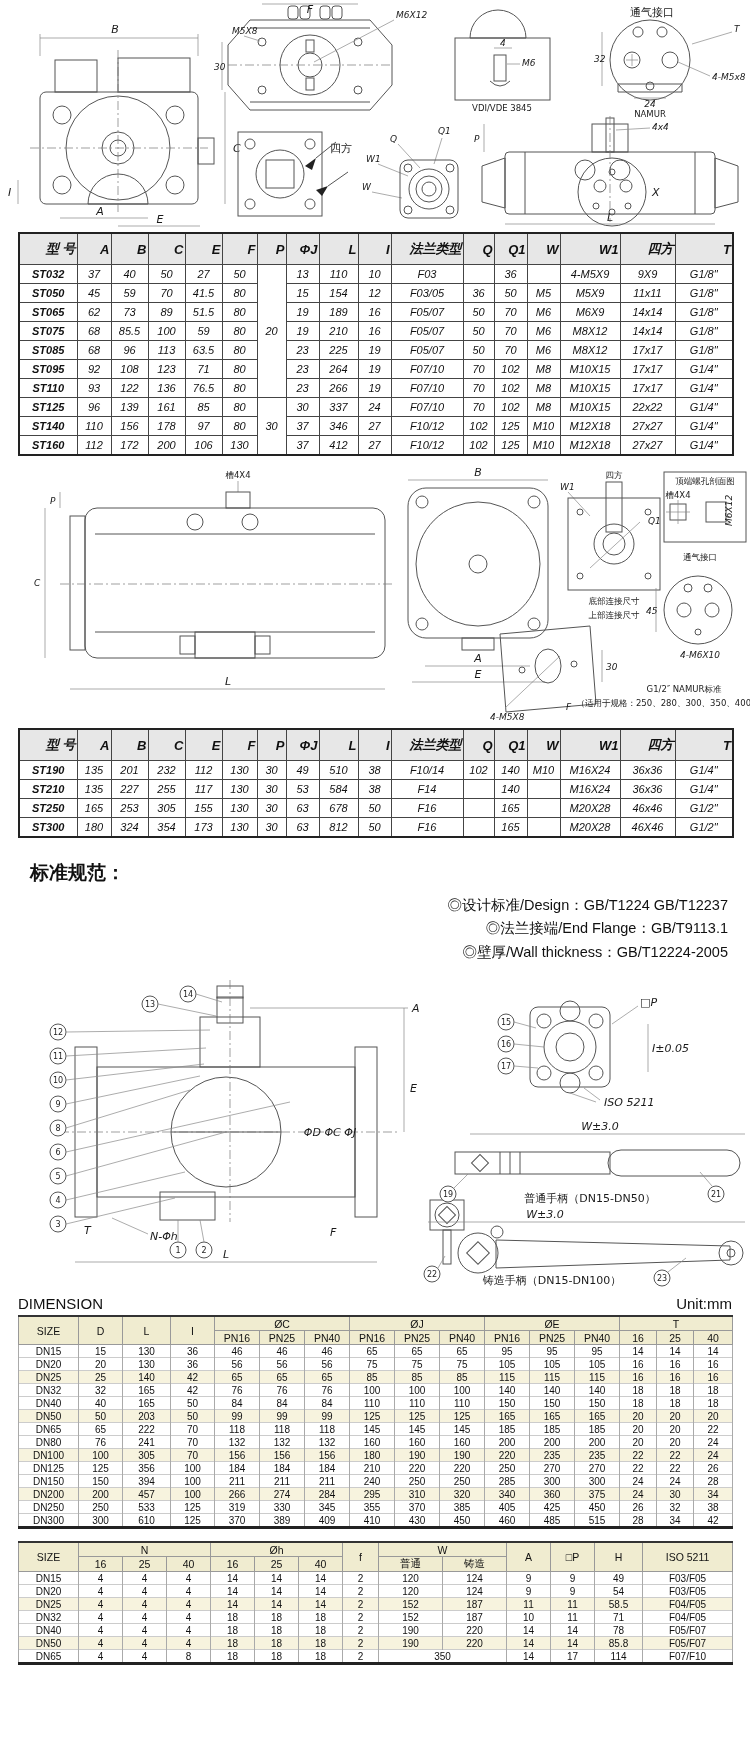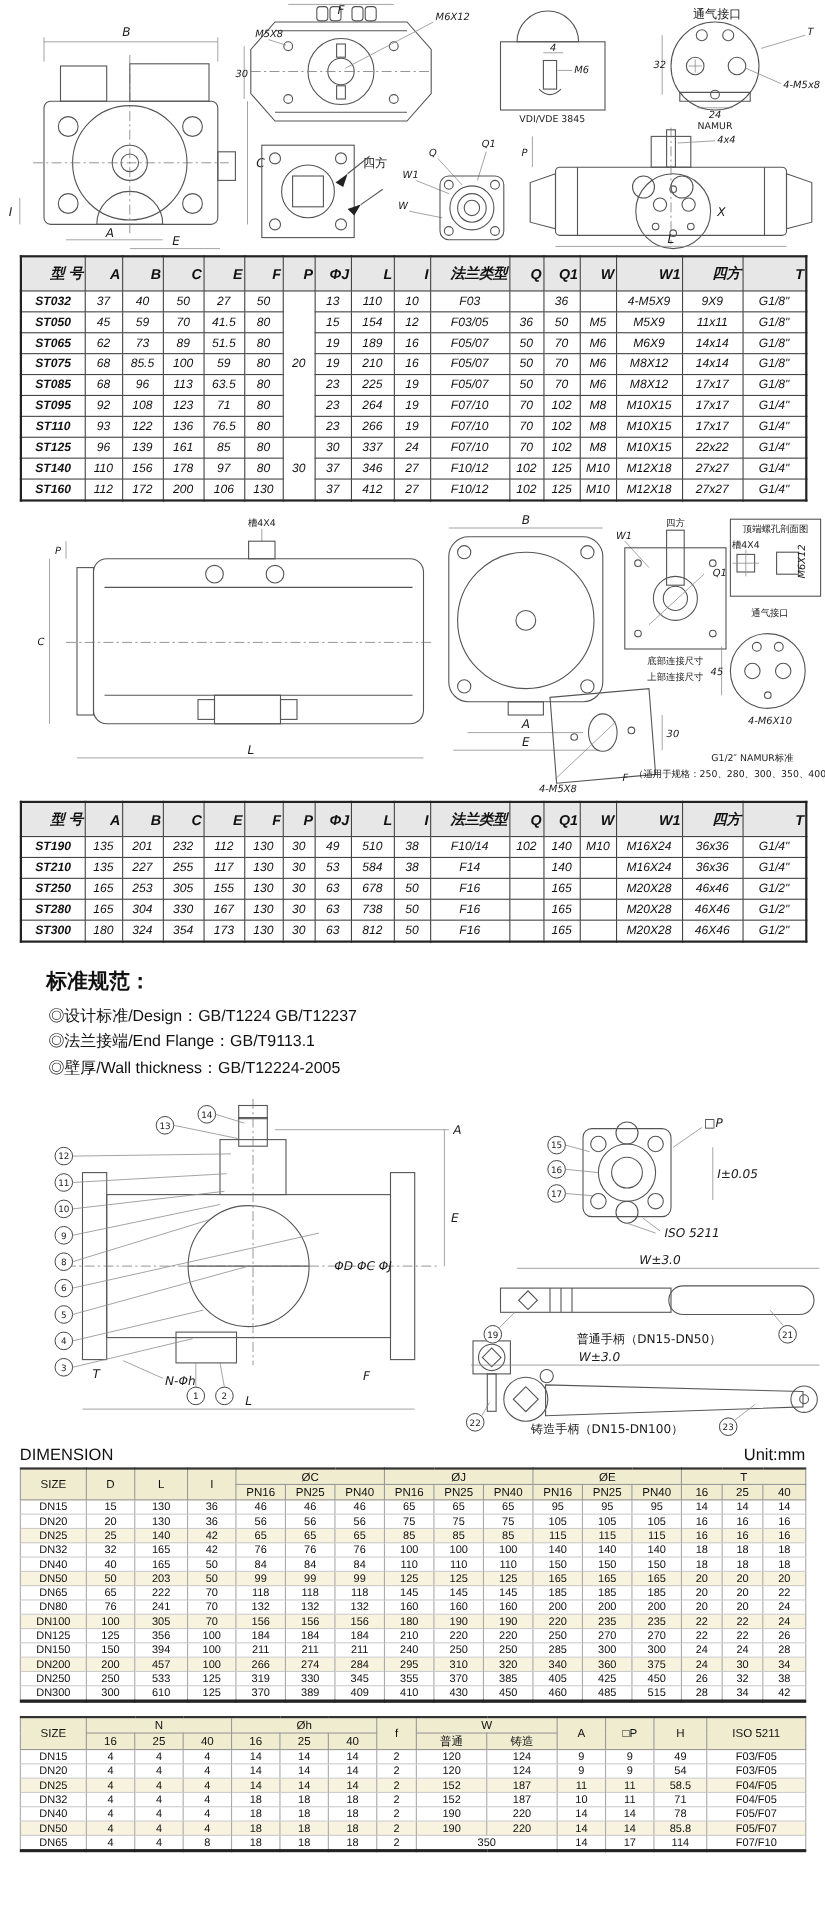--- a/index.html
+++ b/index.html
@@ -21,23 +21,23 @@
   .acttbl{border:2px solid #222;font-style:italic;font-size:11px;margin-top:4px;}
   .acttbl th{background:#e7e7e7;border:1px solid #444;font-weight:bold;font-size:13px;height:28px;font-style:italic;text-align:right;}
   .acttbl td{border:1px solid #444;text-align:center;height:18px;padding:0;}
   .acttbl td:first-child{font-weight:700;}
   
   .dimtbl{font-size:10px;border-top:2px solid #333;border-bottom:3px solid #222;border-left:1px solid #999;border-right:1px solid #999;}
   .dimtbl th{background:#f0ecd0;border:1px solid #999;font-weight:normal;height:13px;padding:0;font-size:10.5px;}
   .dimtbl td{border-left:1px solid #aaa;border-right:1px solid #aaa;border-top:1px solid #ccc;text-align:center;height:12px;padding:0;}
   .dimtbl tbody tr:nth-child(3n+3){background:#f7f3de;}
   .dimhead{display:flex;justify-content:space-between;align-items:flex-end;font-size:15px;margin:8px 0 3px;}
-  .standards{margin:22px 16px 8px;}
+  .standards{margin:22px 4px 8px;}
   .standards h2{font-size:19px;font-weight:bold;margin:0 0 8px 8px;}
-  .standards ul{list-style:none;margin:0;padding:0 0 0 10px;}
+  .standards ul{list-style:none;margin:0;padding:0 0 0 10px;text-align:right;}
   .standards li{font-size:14.5px;line-height:1.62;}
   .tblwrap{margin-bottom:8px;}
 </style>
 </head>
 <body>
 
 <div class="sheet">
 
   <svg width="750" height="228" viewBox="0 0 750 228">
     <defs>
@@ -624,39 +624,20 @@
             <td>50</td>
             <td>F16</td>
             <td></td>
             <td>165</td>
             <td></td>
             <td>M20X28</td>
             <td>46x46</td>
             <td>G1/2"</td>
           </tr>
           <tr>
-            <td>ST280</td>
-            <td>165</td>
-            <td>304</td>
-            <td>330</td>
-            <td>167</td>
-            <td>130</td>
-            <td>30</td>
-            <td>63</td>
-            <td>738</td>
-            <td>50</td>
-            <td>F16</td>
-            <td></td>
-            <td>165</td>
-            <td></td>
-            <td>M20X28</td>
-            <td>46X46</td>
-            <td>G1/2"</td>
-          </tr>
-          <tr>
             <td>ST300</td>
             <td>180</td>
             <td>324</td>
             <td>354</td>
             <td>173</td>
             <td>130</td>
             <td>30</td>
             <td>63</td>
             <td>812</td>
             <td>50</td>

